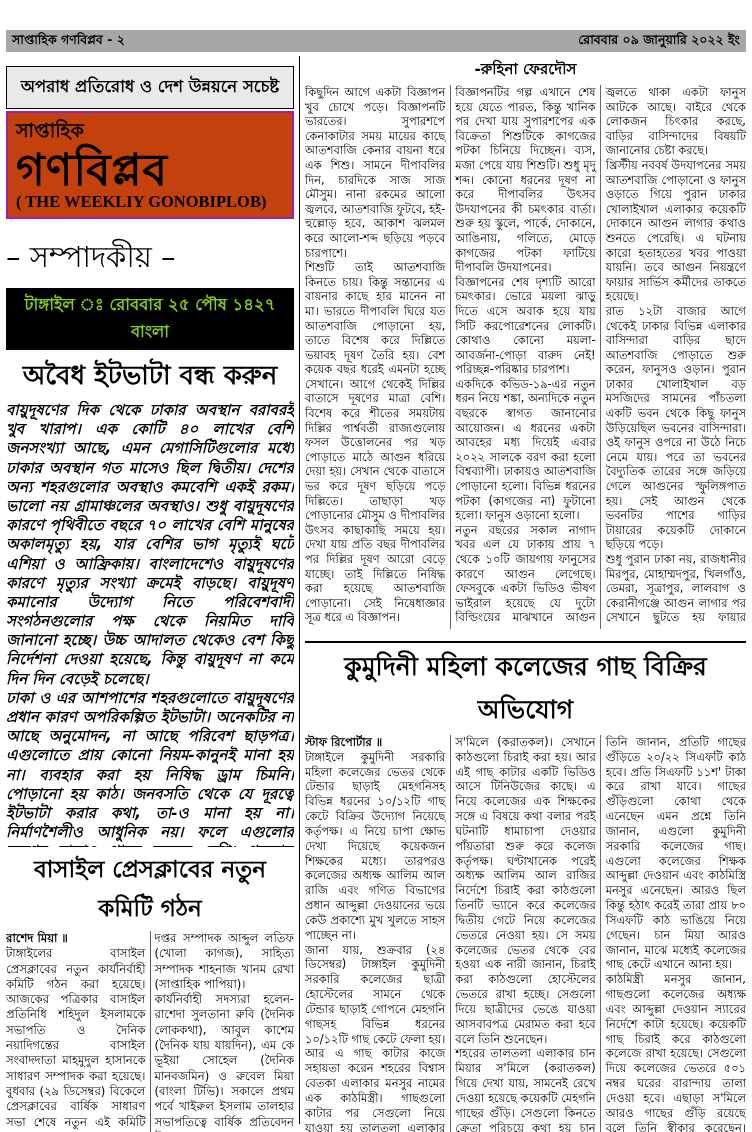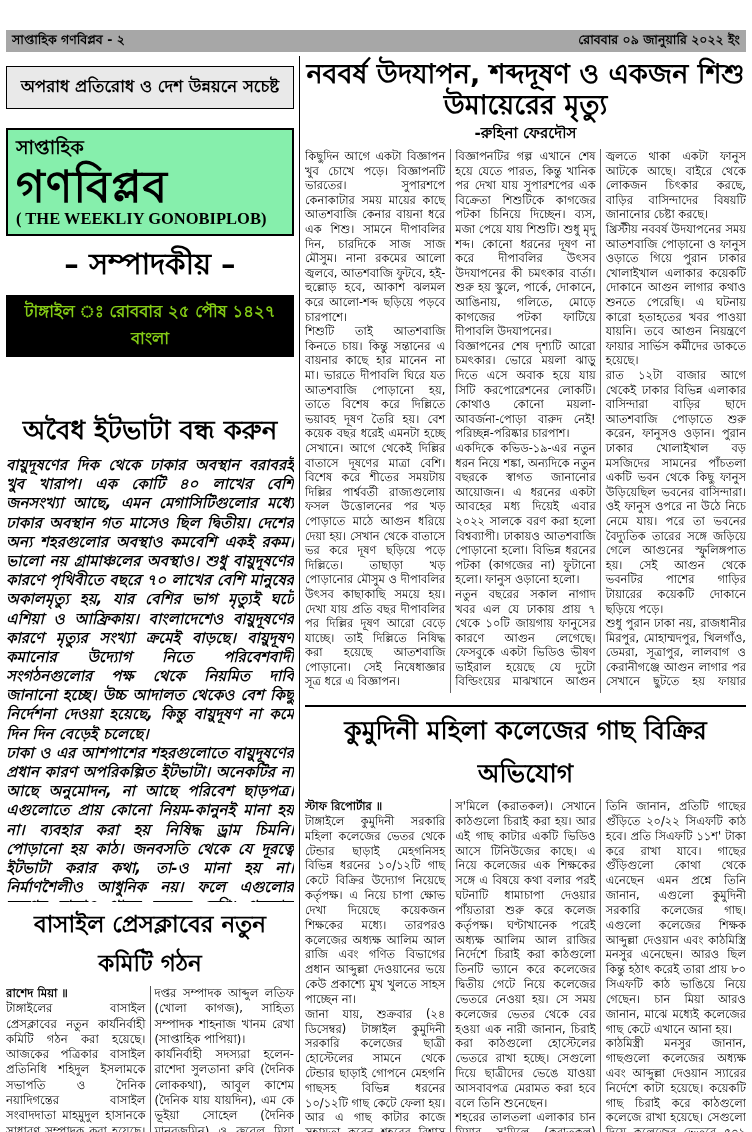--- a/index.html
+++ b/index.html
@@ -19,31 +19,31 @@
   .content { display:flex; margin-top:4px; height:1068px; }
   .left-block { width:294px; padding-right:5px; border-right:1px solid #000; }
   .right-block { flex:1; padding-left:5px; }
 
   
   .slogan-box {
     border:1.5px solid #000; background:#e9e9e9; text-align:center;
     font-size:16.5px; font-weight:bold; padding:7px 2px; margin-top:10px;
   }
   .masthead-box {
-    border:2px solid #000000; background:#86efac; padding:3px 8px 5px 8px; margin-top:19px;
+    border:2px solid #a21caf; background:#c2410c; padding:3px 8px 5px 8px; margin-top:2px;
   }
   .weekly-label { font-size:19px; font-weight:bold; }
   .paper-title { font-size:44px; font-weight:bold; line-height:1.0; letter-spacing:1px; }
   .paper-sub { font-family:"Liberation Serif",serif; font-size:16.5px; font-weight:bold; }
-  .section-label { text-align:center; font-size:29px; font-weight:bold; padding:5px 0 3px 0; }
+  .section-label { text-align:left; font-size:29px; font-weight:normal; padding:15px 0 3px 0; }
   .datebar {
     background:#000; color:#84cc16; text-align:center;
     font-size:16.5px; font-weight:bold; padding:4px 0; margin-top:2px;
   }
-  .edit-headline { text-align:center; font-size:26px; font-weight:bold; padding:5px 0 2px 0;margin-top:48px; }
+  .edit-headline { text-align:center; font-size:26px; font-weight:bold; padding:5px 0 2px 0; }
   .edit-body {
     font-size:15px; font-weight:bold; font-style:italic; text-align:justify;
     line-height:1.28; height:446px; overflow:hidden;
   }
   .edit-body .para { margin:0; text-indent:0; }
   .press-headline { text-align:center; font-size:23px; font-weight:bold; padding:4px 0 2px 0; }
   .press-body {
     column-count:2; column-gap:9px; column-rule:1px solid #555;
     font-size:11.6px; text-align:justify; line-height:1.32;
     height:334px; overflow:hidden; border-bottom:3px solid #000; padding-bottom:2px;
@@ -107,21 +107,20 @@
         <div>
             <p class="para">টাঙ্গাইলের বাসাইল প্রেসক্লাবের নতুন কার্যনির্বাহী কমিটি গঠন করা হয়েছে। আজকের পত্রিকার বাসাইল প্রতিনিধি শহিদুল ইসলামকে সভাপতি ও দৈনিক নয়াদিগন্তের বাসাইল সংবাদদাতা মাহমুদুল হাসানকে সাধারণ সম্পাদক করা হয়েছে। বুধবার (২৯ ডিসেম্বর) বিকেলে প্রেসক্লাবের বার্ষিক সাধারণ সভা শেষে নতুন এই কমিটি ঘোষণা করা হয়।</p>
             <p class="para">কমিটির অন্য সদস্যরা হলেন- সহ-সভাপতি খায়রুল ইসলাম তালহা (সাপ্তাহিক যুগধারা), যুগ্ম সম্পাদক এনায়েত করিম বিজয় (বাংলা ট্রিবিউন), কোষাধ্যক্ষ মাসুদ রানা (এশিয়ান টিভি), প্রচার ও দপ্তর সম্পাদক আব্দুল লতিফ (খোলা কাগজ), সাহিত্য সম্পাদক শাহনাজ খানম রেখা (সাপ্তাহিক পাপিয়া)।</p>
             <p class="para">কার্যনির্বাহী সদস্যরা হলেন- রাশেদা সুলতানা রুবি (দৈনিক লোককথা), আবুল কাশেম (দৈনিক যায় যায়দিন), এম কে ভূইয়া সোহেল (দৈনিক মানবজমিন) ও রুবেল মিয়া (বাংলা টিভি)। সকালে প্রথম পর্বে খাইরুল ইসলাম তালহার সভাপতিত্বে বার্ষিক প্রতিবেদন উপস্থাপন করেন সাধারণ সম্পাদক মাহমুদুল হাসান ও কোষাধ্যক্ষ মাসুদ রানা।</p>
             <p class="para">বিকেলে দ্বিতীয় পর্বে প্রেসক্লাবের প্রধান উপদেষ্টা মুসলিম উদ্দিন আহমেদের সভাপতিত্বে নতুন কমিটি ঘোষনা করেন টাঙ্গাইল প্রেসক্লাবের সাধারণ সম্পাদক কাজী জাকেরুল মওলা। এ সময় উপস্থিত ছিলেন উপজেলা পরিষদের চেয়ারম্যান কাজী অলিদ ইসলাম, ভাইস চেয়ারম্যান শাহাদৎ হোসেন, পৌরসভার মেয়র আব্দুর রহিম আহমেদ, উপজেলা বিএনপির সভাপতি এনামুল করিম অটল, টাঙ্গাইল প্রেসক্লাবের দপ্তর সম্পাদক অরণ্য ইমতিয়াজ, বাসাইল প্রেসক্লাবের সাবেক সভাপতি ও টাঙ্গাইল প্রেসক্লাবের সদস্য আশিকুর রহমান পলাশ প্রমুখ। অনুষ্ঠানে প্রেসক্লাবের সাবেক সভাপতি আশিকুর রহমান পলাশকে ফুল দিয়ে বিদায়ী শুভেচ্ছা জানানো হয়।</p>
           </div>
       </div>
     </div>
 
     <div class="right-block">
-      <div class="lead-headline">নববর্ষ উদযাপন, শব্দদূষণ ও একজন শিশু উমায়েরের মৃত্যু</div>
       <div class="lead-byline">-রুহিনা ফেরদৌস</div>
 
       <div class="lead-body">
           <p class="para">কিছুদিন আগে একটা বিজ্ঞাপন খুব চোখে পড়ে। বিজ্ঞাপনটি ভারতের। সুপারশপে কেনাকাটার সময় মায়ের কাছে আতশবাজি কেনার বায়না ধরে এক শিশু। সামনে দীপাবলির দিন, চারদিকে সাজ সাজ মৌসুম। নানা রকমের আলো জ্বলবে, আতশবাজি ফুটবে, হই-হুল্লোড় হবে, আকাশ ঝলমল করে আলো-শব্দ ছড়িয়ে পড়বে চারপাশে।</p>
           <p class="para">শিশুটি তাই আতশবাজি কিনতে চায়। কিন্তু সন্তানের এ বায়নার কাছে হার মানেন না মা। ভারতে দীপাবলি ঘিরে যত আতশবাজি পোড়ানো হয়, তাতে বিশেষ করে দিল্লিতে ভয়াবহ দূষণ তৈরি হয়। বেশ কয়েক বছর ধরেই এমনটা হচ্ছে সেখানে। আগে থেকেই দিল্লির বাতাসে দূষণের মাত্রা বেশি। বিশেষ করে শীতের সময়টায় দিল্লির পার্শ্ববর্তী রাজ্যগুলোয় ফসল উত্তোলনের পর খড় পোড়াতে মাঠে আগুন ধরিয়ে দেয়া হয়। সেখান থেকে বাতাসে ভর করে দূষণ ছড়িয়ে পড়ে দিল্লিতে। তাছাড়া খড় পোড়ানোর মৌসুম ও দীপাবলির উৎসব কাছাকাছি সময়ে হয়। দেখা যায় প্রতি বছর দীপাবলির পর দিল্লির দূষণ আরো বেড়ে যাচ্ছে। তাই দিল্লিতে নিষিদ্ধ করা হয়েছে আতশবাজি পোড়ানো। সেই নিষেধাজ্ঞার সূত্র ধরে এ বিজ্ঞাপন।</p>
           <p class="para">বিজ্ঞাপনটির গল্প এখানে শেষ হয়ে যেতে পারত, কিন্তু খানিক পর দেখা যায় সুপারশপের এক বিক্রেতা শিশুটিকে কাগজের পটকা চিনিয়ে দিচ্ছেন। ব্যস, মজা পেয়ে যায় শিশুটি। শুধু মৃদু শব্দ। কোনো ধরনের দূষণ না করে দীপাবলির উৎসব উদযাপনের কী চমৎকার বার্তা। শুরু হয় স্কুলে, পার্কে, দোকানে, আঙিনায়, গলিতে, মোড়ে কাগজের পটকা ফাটিয়ে দীপাবলি উদযাপনের।</p>
           <p class="para">বিজ্ঞাপনের শেষ দৃশ্যটি আরো চমৎকার। ভোরে ময়লা ঝাড়ু দিতে এসে অবাক হয়ে যায় সিটি করপোরেশনের লোকটি। কোথাও কোনো ময়লা-আবর্জনা-পোড়া বারুদ নেই! পরিচ্ছন্ন-পরিষ্কার চারপাশ।</p>
           <p class="para">একদিকে কভিড-১৯-এর নতুন ধরন নিয়ে শঙ্কা, অন্যদিকে নতুন বছরকে স্বাগত জানানোর আয়োজন। এ ধরনের একটা আবহের মধ্য দিয়েই এবার ২০২২ সালকে বরণ করা হলো বিশ্বব্যাপী। ঢাকায়ও আতশবাজি পোড়ানো হলো। বিভিন্ন ধরনের পটকা (কাগজের না) ফুটানো হলো। ফানুস ওড়ানো হলো।</p>
           <p class="para">নতুন বছরের সকাল নাগাদ খবর এল যে ঢাকায় প্রায় ৭ থেকে ১০টি জায়গায় ফানুসের কারণে আগুন লেগেছে। ফেসবুকে একটা ভিডিও ভীষণ ভাইরাল হয়েছে যে দুটো বিল্ডিংয়ের মাঝখানে আগুন জ্বলতে থাকা একটা ফানুস আটকে আছে। বাইরে থেকে লোকজন চিৎকার করছে, বাড়ির বাসিন্দাদের বিষয়টি জানানোর চেষ্টা করছে।</p>
           <p class="para">খ্রিস্টীয় নববর্ষ উদযাপনের সময় আতশবাজি পোড়ানো ও ফানুস ওড়াতে গিয়ে পুরান ঢাকার খোলাইখাল এলাকার কয়েকটি দোকানে আগুন লাগার কথাও শুনতে পেরেছি। এ ঘটনায় কারো হতাহতের খবর পাওয়া যায়নি। তবে আগুন নিয়ন্ত্রণে ফায়ার সার্ভিস কর্মীদের ডাকতে হয়েছে।</p>

